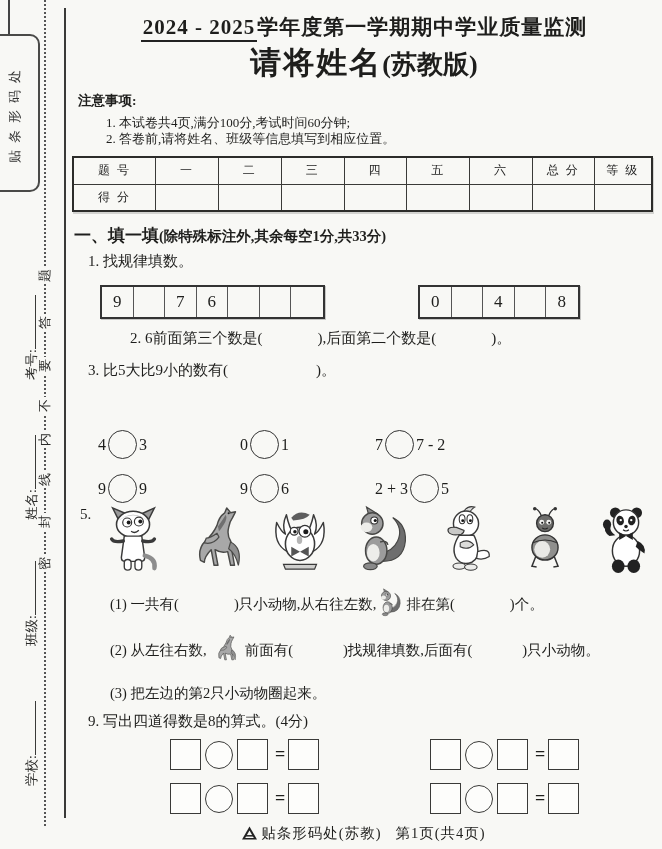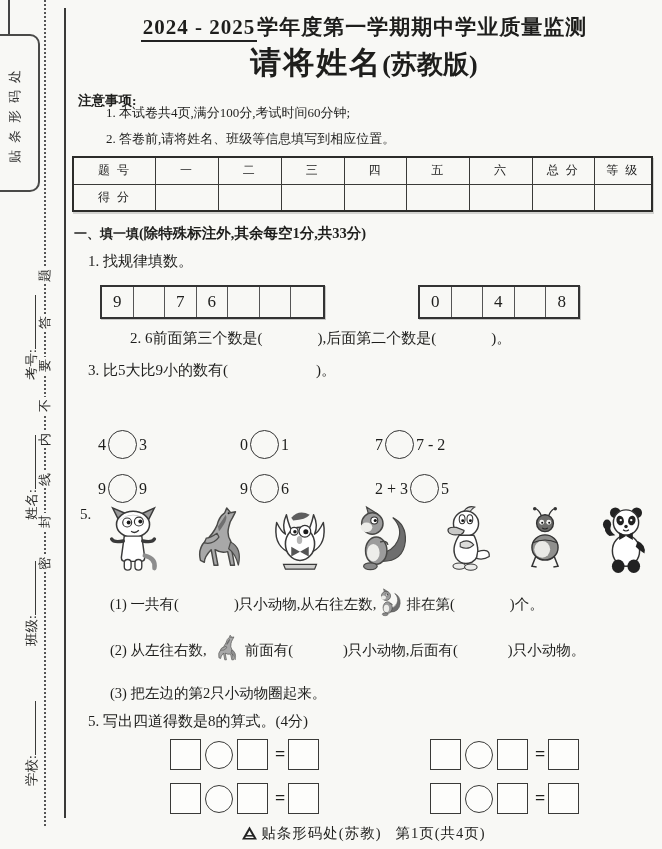--- a/index.html
+++ b/index.html
@@ -39,34 +39,34 @@
     position:absolute;top:13px;left:0;width:100%;text-align:center;
     font-size:21px;font-weight:bold;letter-spacing:1px;
   }
   .title .unum{border-bottom:2px solid #222;padding:0 2px 1px 2px;}
   .subtitle{
     position:absolute;top:42px;left:0;width:100%;text-align:center;
     font-size:31px;font-weight:bold;letter-spacing:2px;
   }
   .subtitle .paren{font-size:26px;letter-spacing:0;}
   .notice-h{position:absolute;top:92px;left:8px;font-size:13.5px;font-weight:bold;}
-  .notice-i1{position:absolute;top:104px;left:36px;font-size:13px;}
+  .notice-i1{position:absolute;top:114px;left:36px;font-size:13px;}
   .notice-i2{position:absolute;top:130px;left:36px;font-size:13px;}
   table.score{
     position:absolute;top:156px;left:2px;width:581px;
     border-collapse:collapse;border:2.5px solid #2c2c2a;
     box-shadow:1px 2px 0 rgba(0,0,0,.15);
   }
   table.score td{
     border:1.2px solid #3a3a38;height:27px;text-align:center;
     font-size:12px;letter-spacing:2px;color:#222;
   }
   td.c-qn{width:83px;} td.c-n{width:63px;} td.c-tot{width:62px;} td.c-gr{width:58px;}
   .sec1{position:absolute;top:224px;left:4px;font-size:16px;}
-  .sec1 .b{font-weight:bold;font-size:13px;}
+  .sec1 .b{font-weight:bold;font-size:17px;}
   .sec1 .note{font-weight:600;font-size:14.5px;}
   .qline{position:absolute;font-size:15px;white-space:nowrap;}
   .q1l{top:252px;left:18px;}
   .numgrid{position:absolute;top:285px;display:flex;border:2px solid #333;background:#fff0;
     box-shadow:1px 1px 0 rgba(0,0,0,.2);}
   .numgrid .cell{
     width:31.5px;height:30px;border-right:1.2px solid #555;
     display:flex;align-items:center;justify-content:center;font-size:17px;
   }
   .numgrid .cell:last-child{border-right:none;}
@@ -373,26 +373,26 @@
 
     <div class="sub s1">
       <span>(1) 一共有(</span><span class="gap55"></span><span>)只小动物,从右往左数,</span><svg class="inl-animal" width="26" height="30">
           <use href="#a-squirrel"></use>
         </svg><span>排在第(</span><span class="gap55"></span><span>)个。</span>
     </div>
 
     <div class="sub s2">
       <span>(2) 从左往右数,</span><svg class="inl-animal" width="34" height="30">
           <use href="#a-horse"></use>
-        </svg><span>前面有(</span><span class="gap50"></span><span>)只小动物,后面有(</span><span class="gap50"></span><span>)只小动物。</span>
+        </svg><span>前面有(</span><span class="gap50"></span><span>)找规律填数,后面有(</span><span class="gap50"></span><span>)只小动物。</span>
     </div>
 
     <div class="sub s3">(3) 把左边的第2只小动物圈起来。</div>
 
-    <div class="qline q6l">5. 写出四道得数是8的算式。(4分)</div>
+    <div class="qline q6l">9. 写出四道得数是8的算式。(4分)</div>
 
     <div class="eq eq1">
       <span class="sq"></span>
         <span class="circ"></span>
         <span class="sq"></span>
         <span class="eqs">=</span>
         <span class="sq"></span>
     </div>
     <div class="eq eq2">
       <span class="sq"></span>

